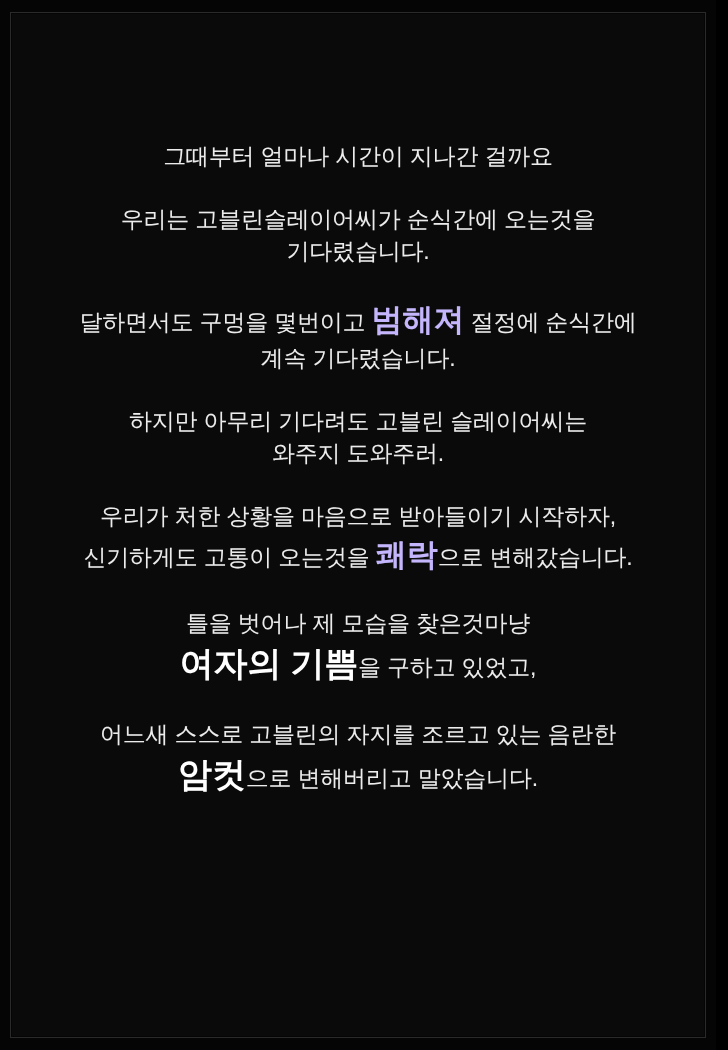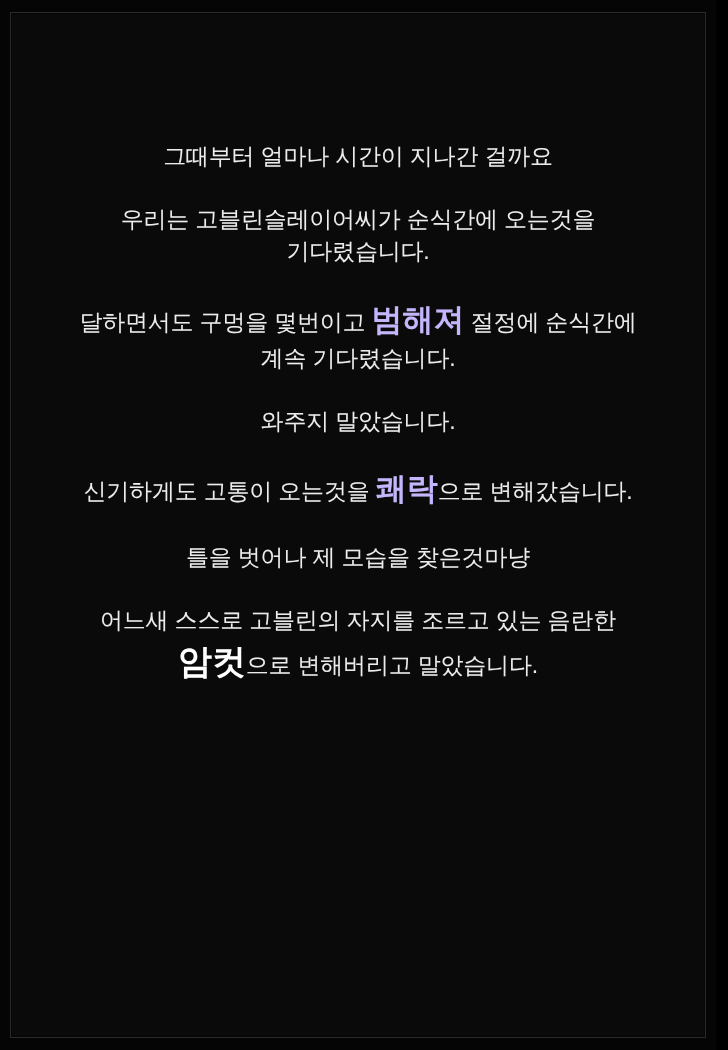--- a/index.html
+++ b/index.html
@@ -94,29 +94,32 @@
       <span class="line">우리는 고블린슬레이어씨가 순식간에 오는것을</span>
       <span class="line">기다렸습니다.</span>
     </p>
 
     <p class="para">
       <span class="line"><span>달하면서도 구멍을 몇번이고 </span><span class="emph">범해져</span><span> 절정에 순식간에</span></span>
       <span class="line">계속 기다렸습니다.</span>
     </p>
 
     <p class="para">
-      <span class="line">와주지 말았습니다.</span>
+      <span class="line">하지만 아무리 기다려도 고블린 슬레이어씨는</span>
+      <span class="line">와주지 도와주러.</span>
     </p>
 
     <p class="para">
+      <span class="line">우리가 처한 상황을 마음으로 받아들이기 시작하자,</span>
       <span class="line"><span>신기하게도 고통이 오는것을 </span><span class="emph">쾌락</span><span>으로 변해갔습니다.</span></span>
     </p>
 
     <p class="para">
       <span class="line">틀을 벗어나 제 모습을 찾은것마냥</span>
+      <span class="line"><span class="emph-lg">여자의 기쁨</span><span>을 구하고 있었고,</span></span>
     </p>
 
     <p class="para">
       <span class="line">어느새 스스로 고블린의 자지를 조르고 있는 음란한</span>
       <span class="line"><span class="emph-lg">암컷</span><span>으로 변해버리고 말았습니다.</span></span>
     </p>
 
   </div>
 </div>
 

